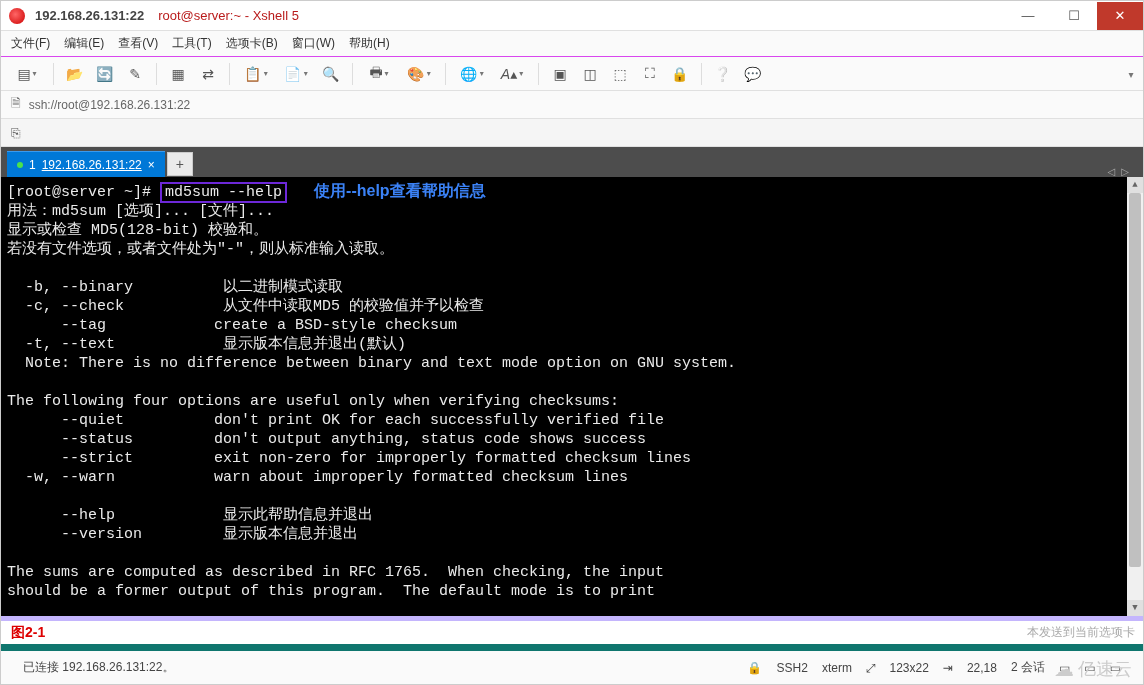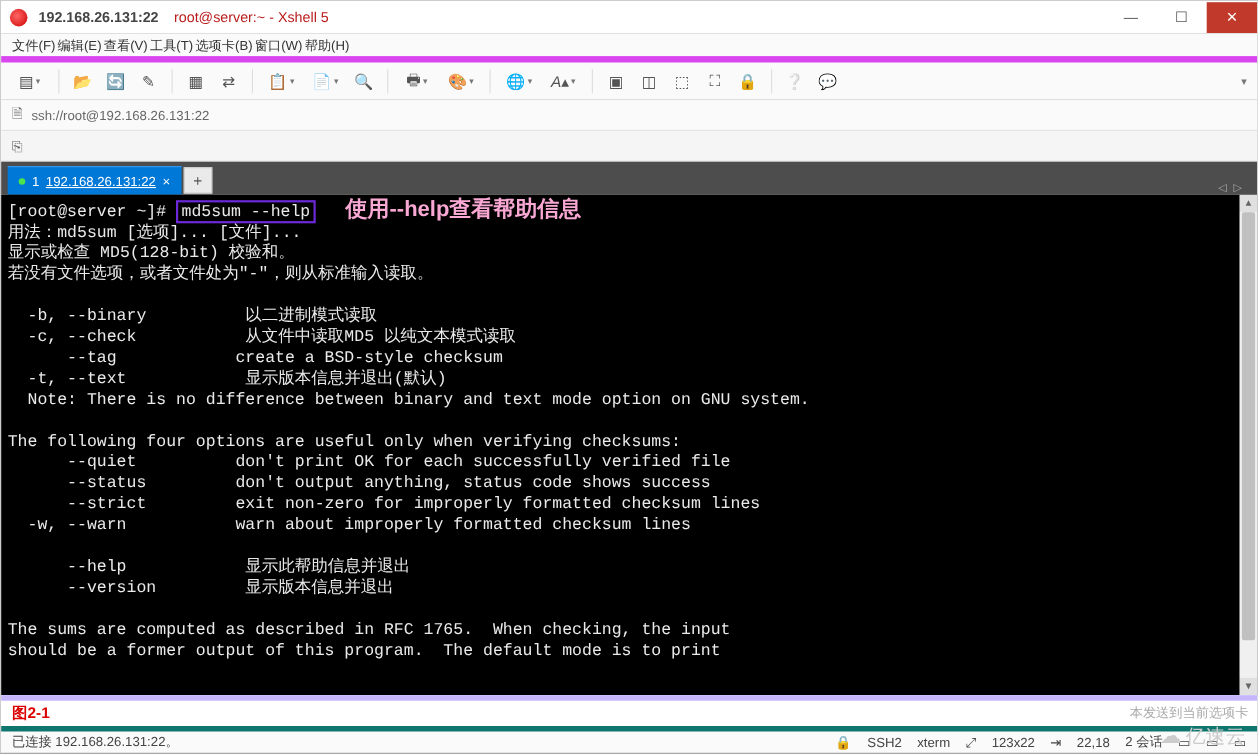--- a/index.html
+++ b/index.html
@@ -35,23 +35,23 @@
     width: 46px; height: 28px;
     display: flex; align-items: center; justify-content: center;
     color: #555; font-size: 13px;
   }
   .win-btn.close { background: #c0392b; color: #fff; }
   .menubar {
     height: 26px;
     display: flex;
     align-items: center;
     padding: 0 10px;
-    gap: 2px;
+    gap: 14px;
     background: #fafafa;
-    border-bottom: 6px solid #d946ef;
+    border-bottom: 1px solid #d946ef;
     color: #333;
   }
   .menubar span { cursor: default; }
   .toolbar {
     height: 34px;
     display: flex;
     align-items: center;
     padding: 0 8px;
     gap: 4px;
     background: #fafafa;
@@ -141,24 +141,24 @@
     white-space: pre;
     position: relative;
     overflow: hidden;
   }
   .cmd-box {
     border: 2px solid #6d28d9;
     padding: 0 3px;
     color: #eaeaea;
   }
   .annot {
-    color: #f9a8d4;
+    color: #3b82f6;
     font-weight: bold;
     font-family: "Microsoft YaHei", sans-serif;
-    font-size: 20px;
+    font-size: 16px;
   }
   .term-scrollbar {
     position: absolute;
     right: 0; top: 0; bottom: 0;
     width: 16px;
     background: #f0f0f0;
     display: flex; flex-direction: column;
   }
   .sb-btn { height: 16px; background: #e0e0e0; display:flex;align-items:center;justify-content:center;color:#666;font-size:9px;}
   .sb-track { flex:1; background:#f0f0f0; position:relative;}
@@ -177,26 +177,26 @@
   }
   .figlabel {
     position: absolute; left: 8px;
     color: #d00; font-weight: bold;
     font-size: 14px;
     background: rgba(255,255,255,0.7);
     padding: 0 2px;
   }
   .sendbar .hint { color: #aaa; margin-left: 24px; }
   .statusbar {
-    height: 24px;
-    display: flex;
-    align-items: center;
-    padding: 0 10px;
+    height: 40px;
+    display: flex;
+    align-items: center;
+    padding: 0 22px;
     background: #fafafa;
-    border-top: 5px solid #0f766e;
+    border-top: 7px solid #0f766e;
     color: #444;
     gap: 14px;
     font-size: 12px;
   }
   .statusbar .spacer { flex: 1; }
   .watermark {
     position: absolute;
     right: 12px; bottom: 4px;
     color: #ccc;
     font-size: 18px;
@@ -282,21 +282,21 @@
     <span>▷</span>
   </div>
 </div>
 
 <div class="terminal"><span>[root@server ~]# </span><span class="cmd-box">md5sum --help</span>   <span class="annot">使用--help查看帮助信息</span>
 <span>用法：md5sum [选项]... [文件]...</span>
 <span>显示或检查 MD5(128-bit) 校验和。</span>
 <span>若没有文件选项，或者文件处为"-"，则从标准输入读取。</span>
 <span></span>
 <span>  -b, --binary          以二进制模式读取</span>
-<span>  -c, --check           从文件中读取MD5 以纯文本模式读取</span>
+<span>  -c, --check           从文件中读取MD5 的校验值并予以检查</span>
 <span>      --tag            create a BSD-style checksum</span>
 <span>  -t, --text            显示版本信息并退出(默认)</span>
 <span>  Note: There is no difference between binary and text mode option on GNU system.</span>
 <span></span>
 <span>The following four options are useful only when verifying checksums:</span>
 <span>      --quiet          don't print OK for each successfully verified file</span>
 <span>      --status         don't output anything, status code shows success</span>
 <span>      --strict         exit non-zero for improperly formatted checksum lines</span>
 <span>  -w, --warn           warn about improperly formatted checksum lines</span>
 <span></span>

